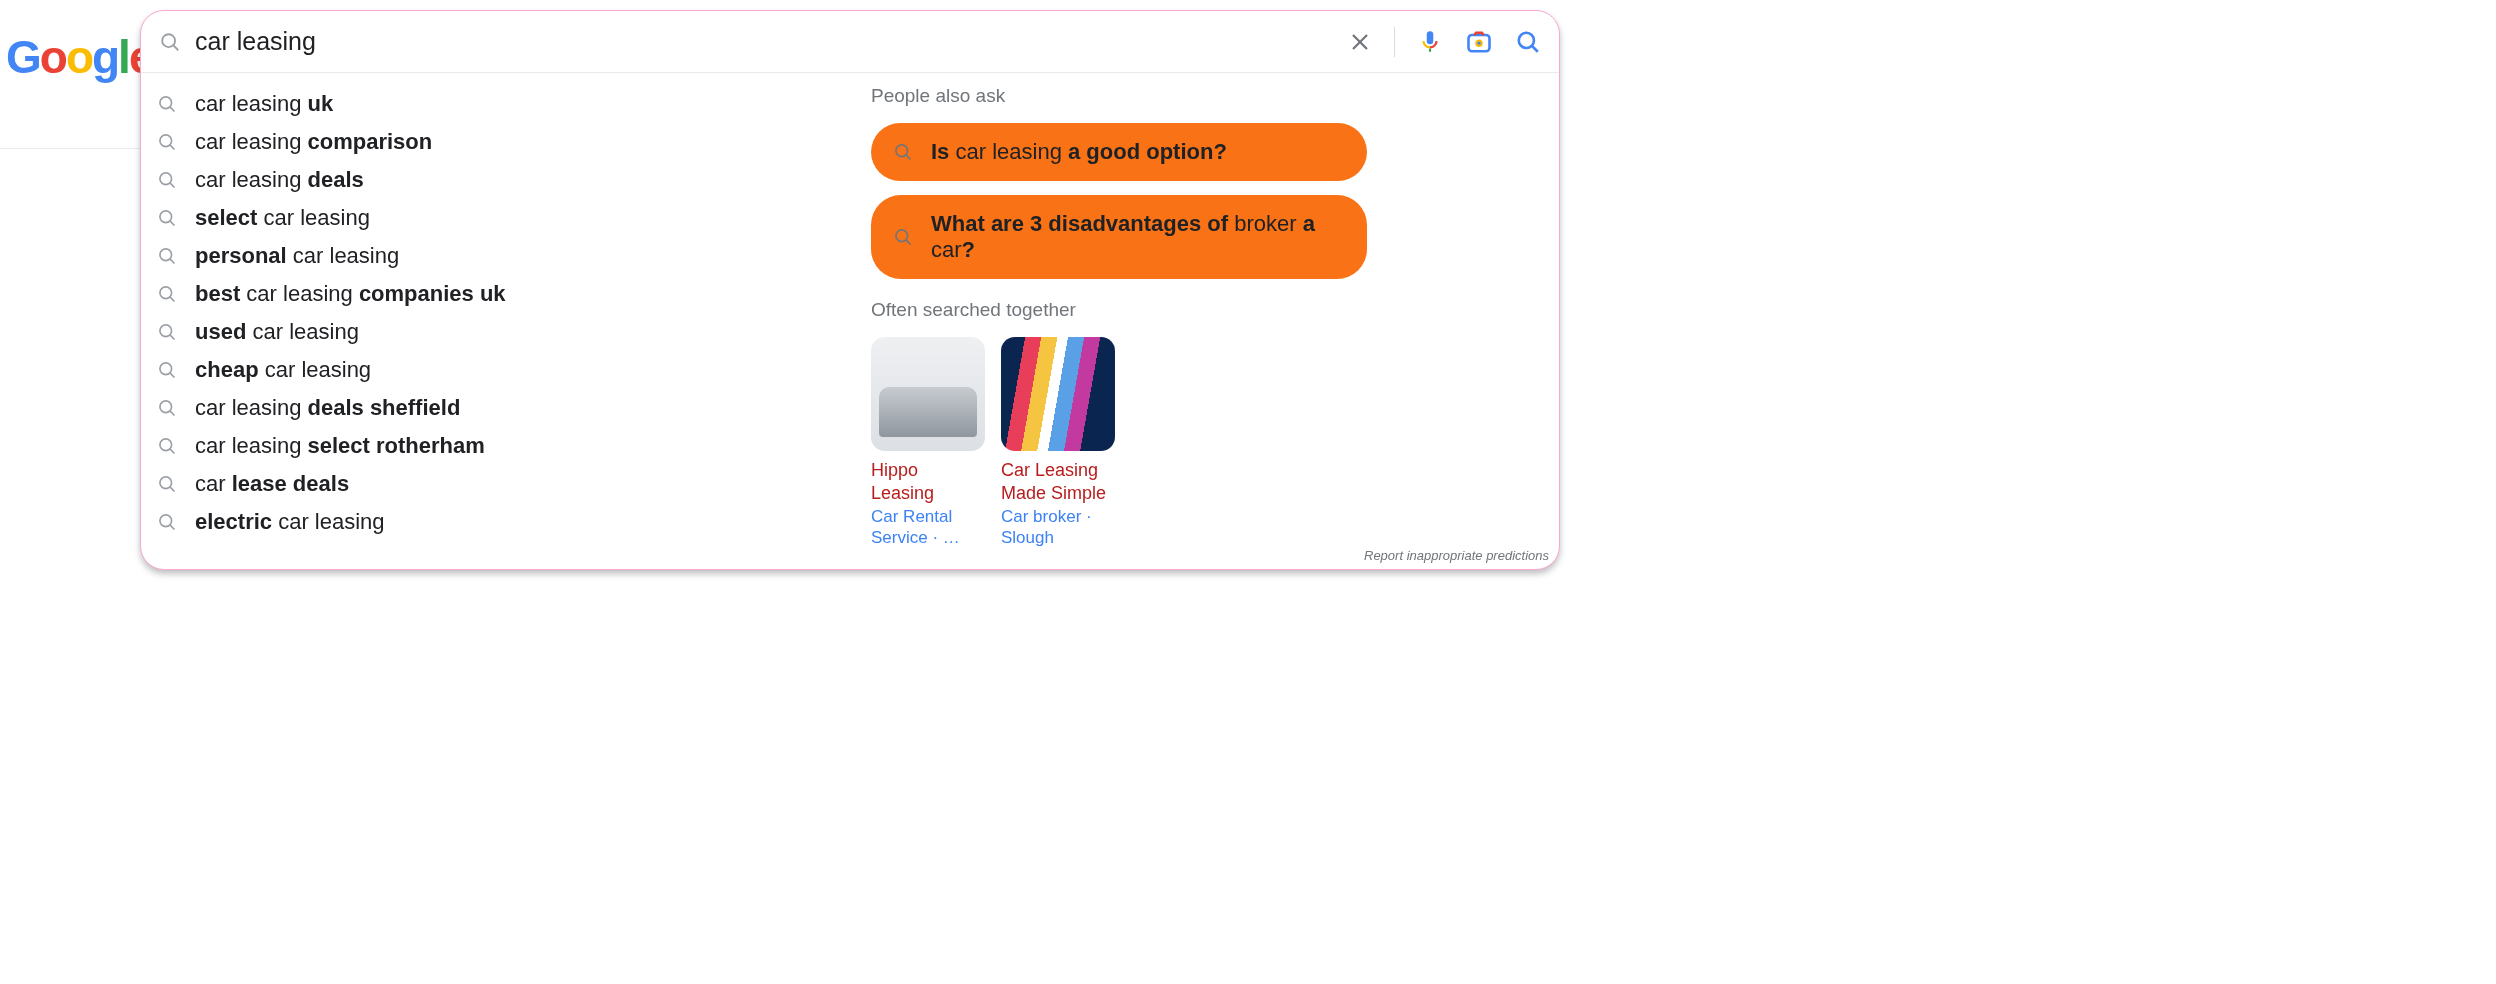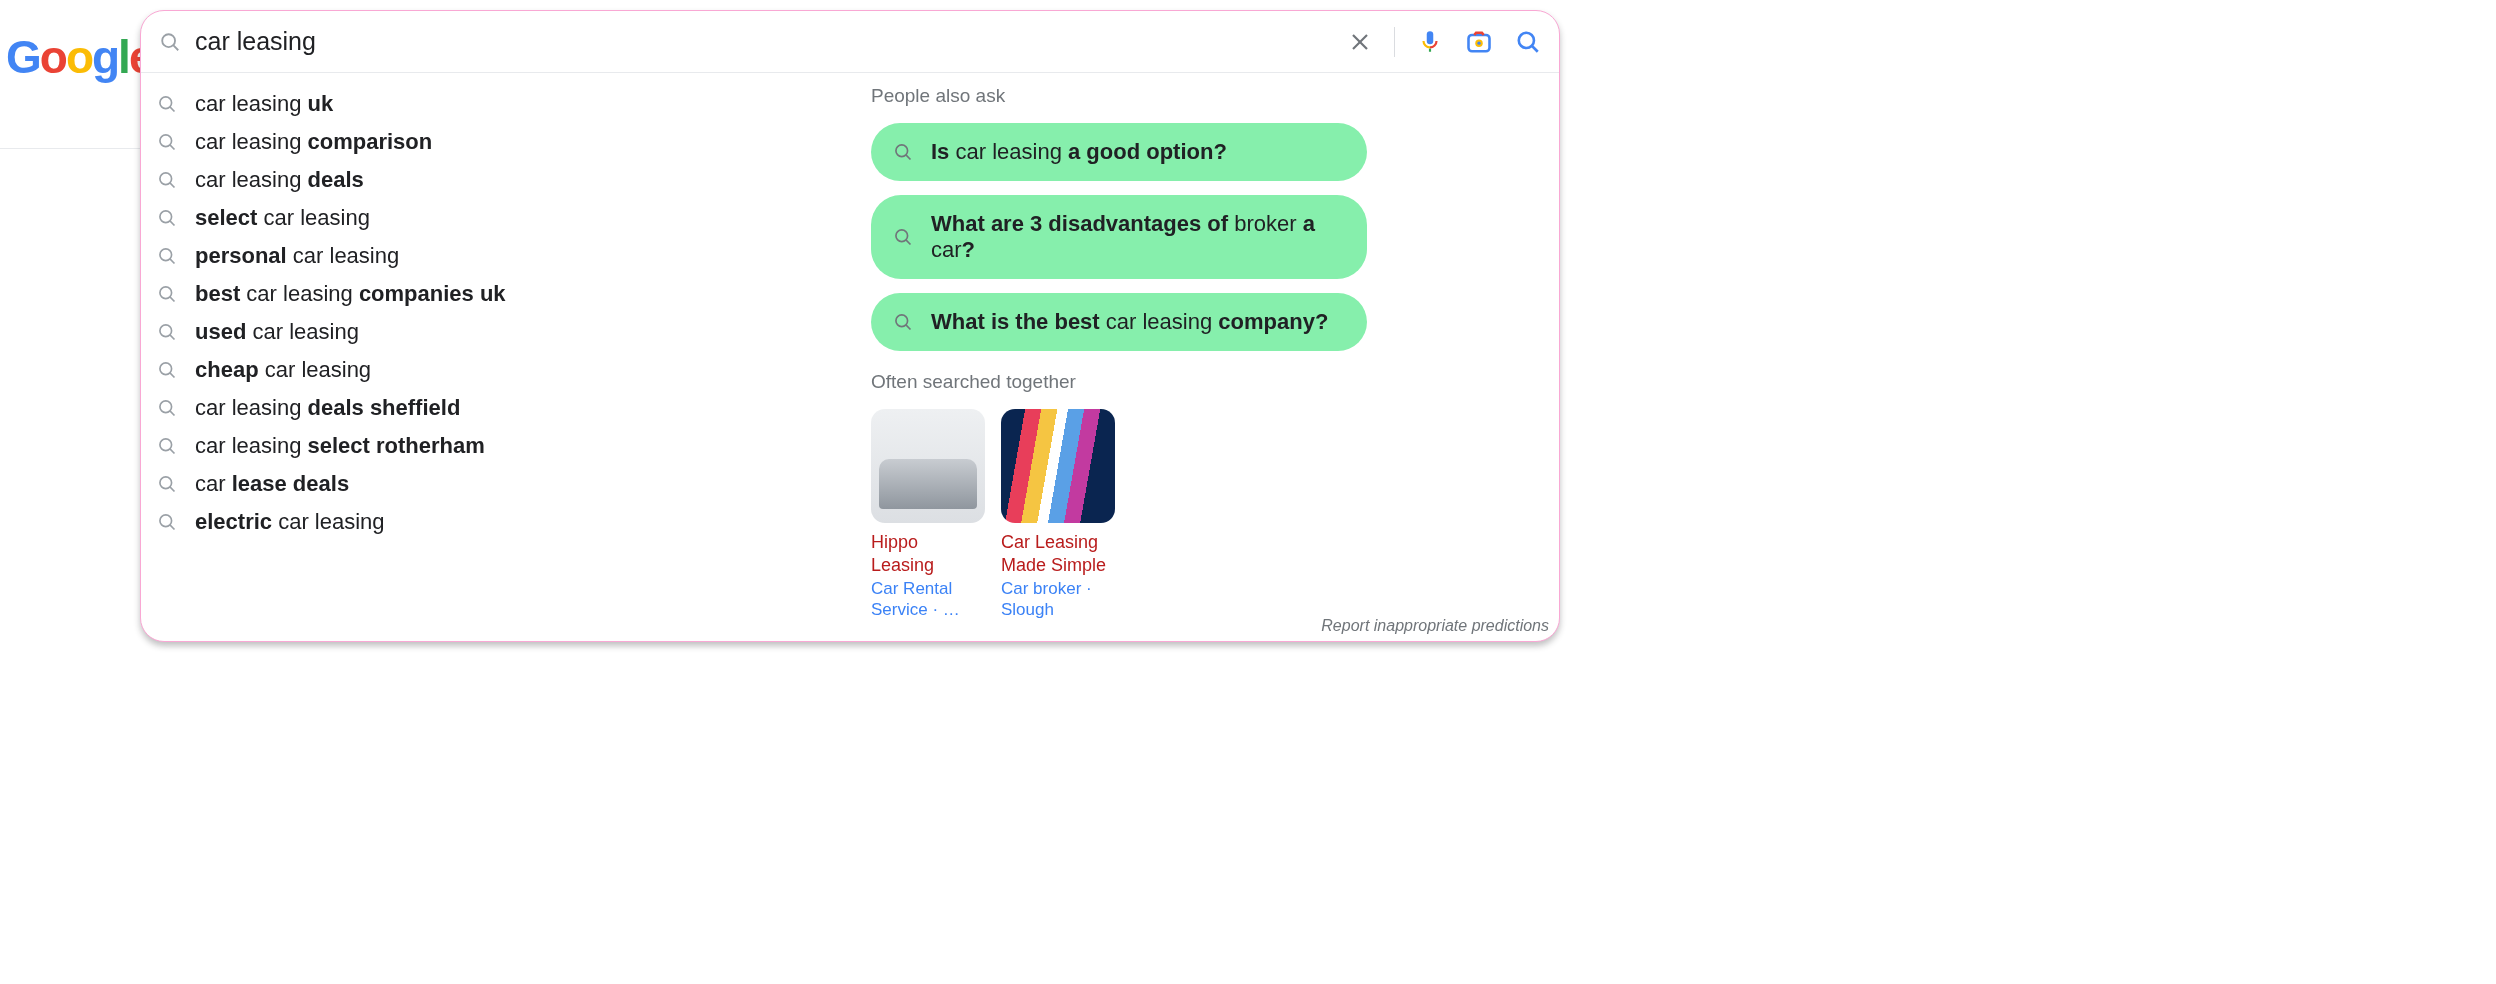--- a/index.html
+++ b/index.html
@@ -98,21 +98,21 @@
   .right-panel {
     width: 520px;
     padding-right: 24px;
   }
   .panel-heading {
     font-size: 19px;
     color: #70757a;
     margin-bottom: 16px;
   }
   .paa-pill {
-    background: #86efac;
+    background: #f97316;
     border-radius: 30px;
     padding: 16px 22px;
     display: flex;
     align-items: center;
     margin-bottom: 14px;
     cursor: pointer;
   }
   .paa-pill .pill-icon {
     color: #70757a;
     margin-right: 18px;
@@ -174,21 +174,21 @@
   .ost-sub {
     font-size: 17px;
     color: #3b82f6;
     line-height: 1.25;
   }
 
   .report-link {
     position: absolute;
     bottom: 6px;
     right: 10px;
-    font-size: 16px;
+    font-size: 13px;
     font-style: italic;
     color: #70757a;
     cursor: pointer;
   }
 
   .bg-divider {
     position: absolute;
     top: 148px;
     left: 0;
     width: 140px;
@@ -376,29 +376,20 @@
           </div>
           <div class="paa-pill">
             <span class="pill-icon">
               <svg width="20" height="20" viewBox="0 0 24 24" fill="none" stroke="currentColor" stroke-width="2">
                 <circle cx="10.5" cy="10.5" r="7"></circle>
                 <line x1="21" y1="21" x2="15.5" y2="15.5"></line>
               </svg>
             </span>
             <span class="paa-text"><b>What are 3 disadvantages of</b><span> broker </span><b>a</b><span> car</span><b>?</b></span>
           </div>
-          <div class="paa-pill">
-            <span class="pill-icon">
-              <svg width="20" height="20" viewBox="0 0 24 24" fill="none" stroke="currentColor" stroke-width="2">
-                <circle cx="10.5" cy="10.5" r="7"></circle>
-                <line x1="21" y1="21" x2="15.5" y2="15.5"></line>
-              </svg>
-            </span>
-            <span class="paa-text"><b>What is the best</b><span> car leasing </span><b>company?</b></span>
-          </div>
         </div>
 
       <div class="panel-heading" style="margin-top:20px">Often searched together</div>
       <div class="ost-row" id="ost-list">
           <div class="ost-card">
             <div class="ost-thumb">
               <div class="thumb-car"></div>
             </div>
             <div class="ost-title">Hippo Leasing</div>
             <div class="ost-sub">Car Rental Service · …</div>

